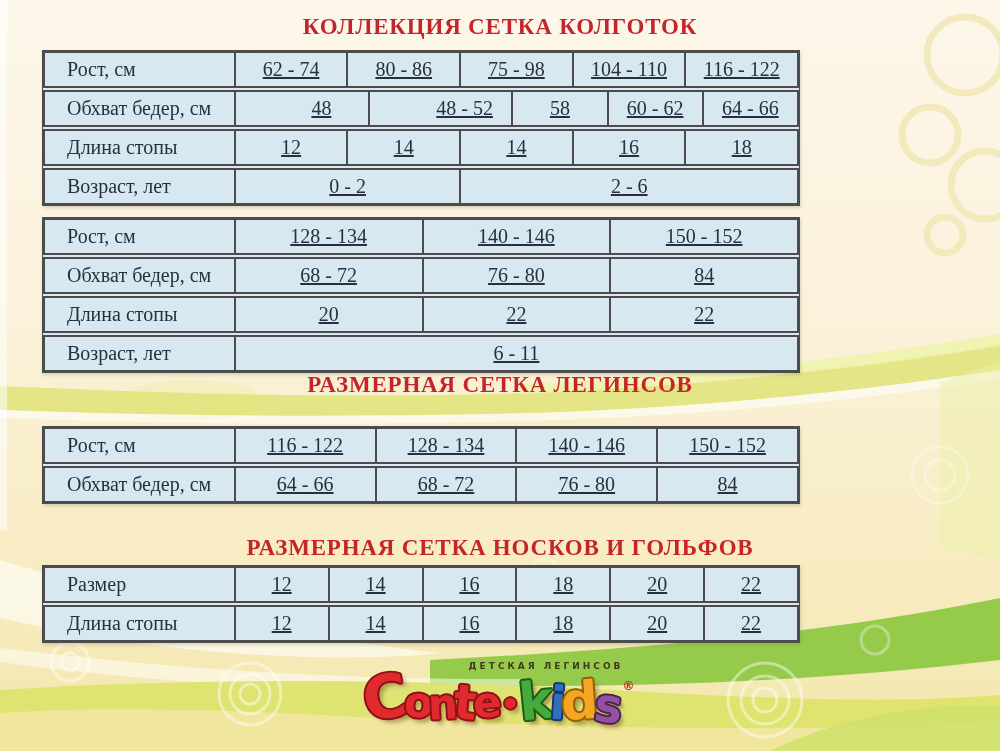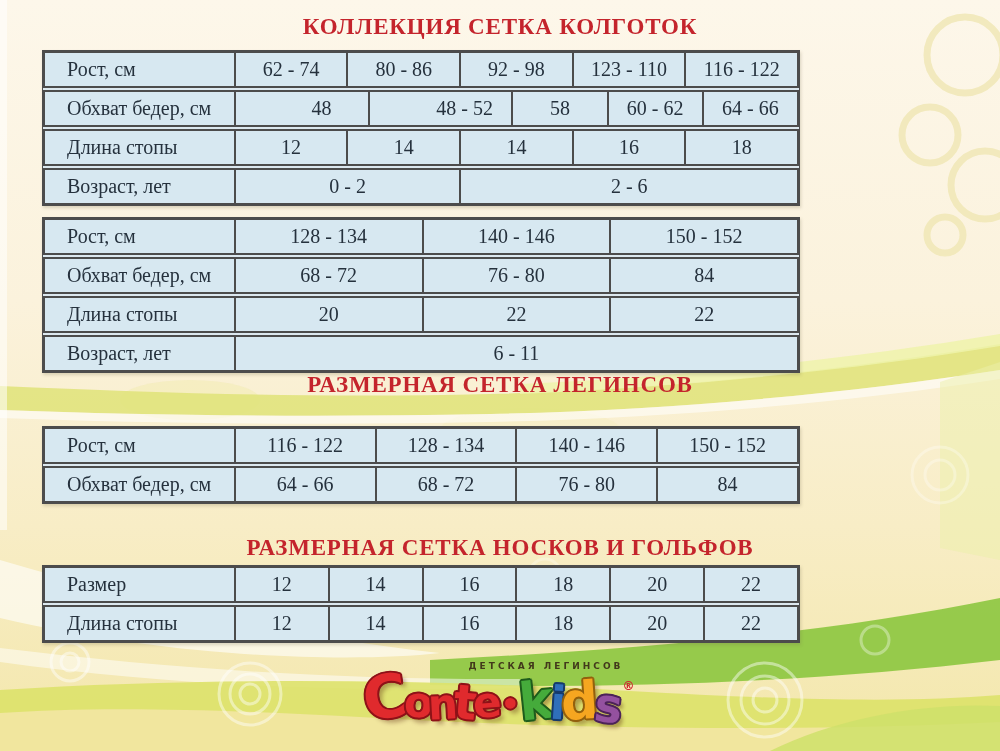--- a/index.html
+++ b/index.html
@@ -19,21 +19,21 @@
     display:flex;flex-direction:column;gap:2px;
     background:#dce8ef;border:1px solid #4c4c4c;
     box-shadow:1px 2px 3px rgba(120,110,80,.25);
   }
   .tb1{top:50px}.tb2{top:217px}.tb3{top:426px}.tb4{top:565px}
   .trow{display:flex;height:37px;box-sizing:border-box;border:2px solid #4c4c4c;background:#d7e8f1;}
   .tcell{
     display:flex;align-items:center;justify-content:center;
     font-size:20px;color:#25313d;box-sizing:border-box;white-space:nowrap;
   }
-  .tcell + .tcell{border-left:2px solid #4c4c4c;}
+  .tcell + .tcell{border-left:2px solid #4c4c4c;text-decoration:underline;}
   .tlabel{flex:0 0 25.1%;justify-content:flex-start;padding-left:22px;}
   
   .logo{position:absolute;top:661px;left:0;width:1000px;display:flex;flex-direction:column;align-items:center;}
   .tagline{
     font-family:"DejaVu Sans",sans-serif;font-size:9px;font-weight:bold;
     letter-spacing:3px;color:#42391b;transform:translateX(46px);margin-bottom:1px;
   }
   .brand{font-family:"DejaVu Sans",sans-serif;font-weight:bold;display:flex;align-items:flex-end;line-height:.85;}
   .bletter{display:inline-block;font-size:42px;margin:0 -2px;}
   .brand span:nth-child(1){font-size:60px;transform:rotate(-8deg);}
@@ -97,22 +97,22 @@
     </g>
     <rect x="0" y="0" width="7" height="530" fill="#ffffff" opacity="0.55"></rect>
   </svg>
 
   <h1 class="stitle t1">КОЛЛЕКЦИЯ СЕТКА КОЛГОТОК</h1>
   <div class="sizing-table tb1">
       <div class="trow">
         <div class="tcell tlabel">Рост, см</div>
         <div class="tcell" style="flex: 1 1 0%;">62 - 74</div>
         <div class="tcell" style="flex: 1 1 0%;">80 - 86</div>
-        <div class="tcell" style="flex: 1 1 0%;">92 - 98</div>
-        <div class="tcell" style="flex: 1 1 0%;">123 - 110</div>
+        <div class="tcell" style="flex: 1 1 0%;">75 - 98</div>
+        <div class="tcell" style="flex: 1 1 0%;">104 - 110</div>
         <div class="tcell" style="flex: 1 1 0%;">116 - 122</div>
       </div>
       <div class="trow">
         <div class="tcell tlabel">Обхват бедер, см</div>
         <div class="tcell" style="flex: 1 1 0%; padding-left: 39px;">48</div>
         <div class="tcell" style="flex: 1 1 0%; padding-left: 48px;">48 - 52</div>
         <div class="tcell" style="flex: 1 1 0%; text-align: right;">58</div>
         <div class="tcell" style="flex: 1 1 0%;">60 - 62</div>
         <div class="tcell" style="flex: 1 1 0%;">64 - 66</div>
       </div>

